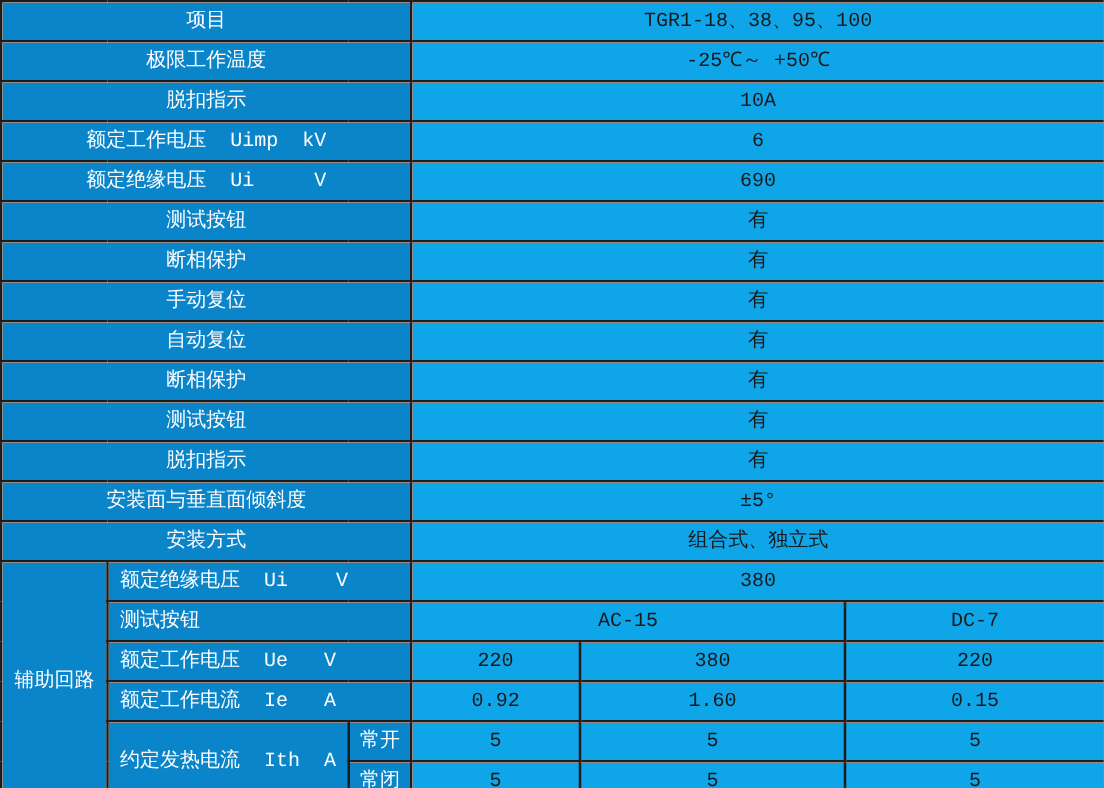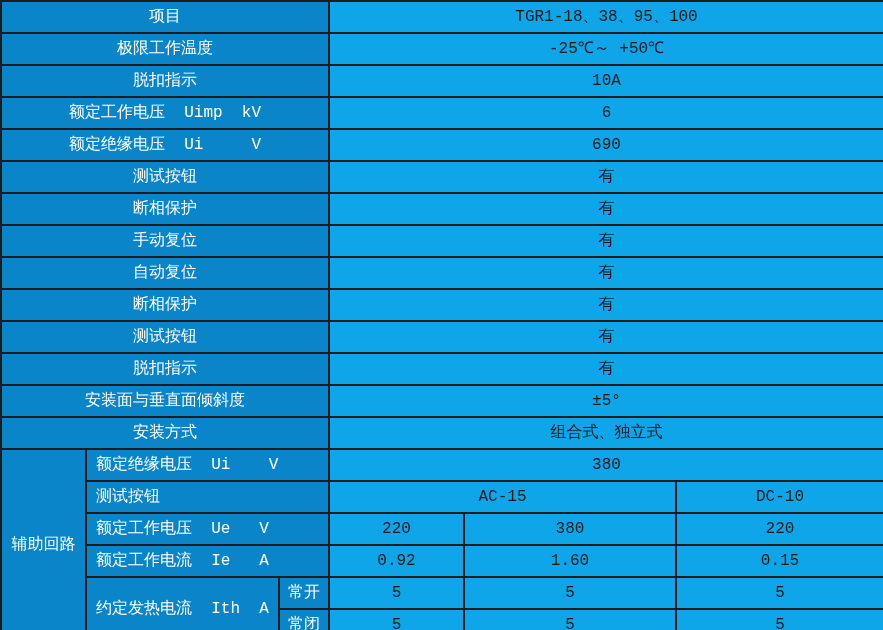--- a/index.html
+++ b/index.html
@@ -114,21 +114,21 @@
   </tr>
 
   <tr>
     <td rowspan="6" class="hd">辅助回路</td>
     <td colspan="2" class="hd sub">额定绝缘电压  Ui    V</td>
     <td colspan="3" class="val">380</td>
   </tr>
   <tr>
     <td colspan="2" class="hd sub">测试按钮</td>
     <td colspan="2" class="val">AC-15</td>
-    <td class="val">DC-10</td>
+    <td class="val">DC-7</td>
   </tr>
   <tr>
     <td colspan="2" class="hd sub">额定工作电压  Ue   V</td>
     <td class="val">220</td>
     <td class="val">380</td>
     <td class="val">220</td>
   </tr>
   <tr>
     <td colspan="2" class="hd sub">额定工作电流  Ie   A</td>
     <td class="val">0.92</td>

